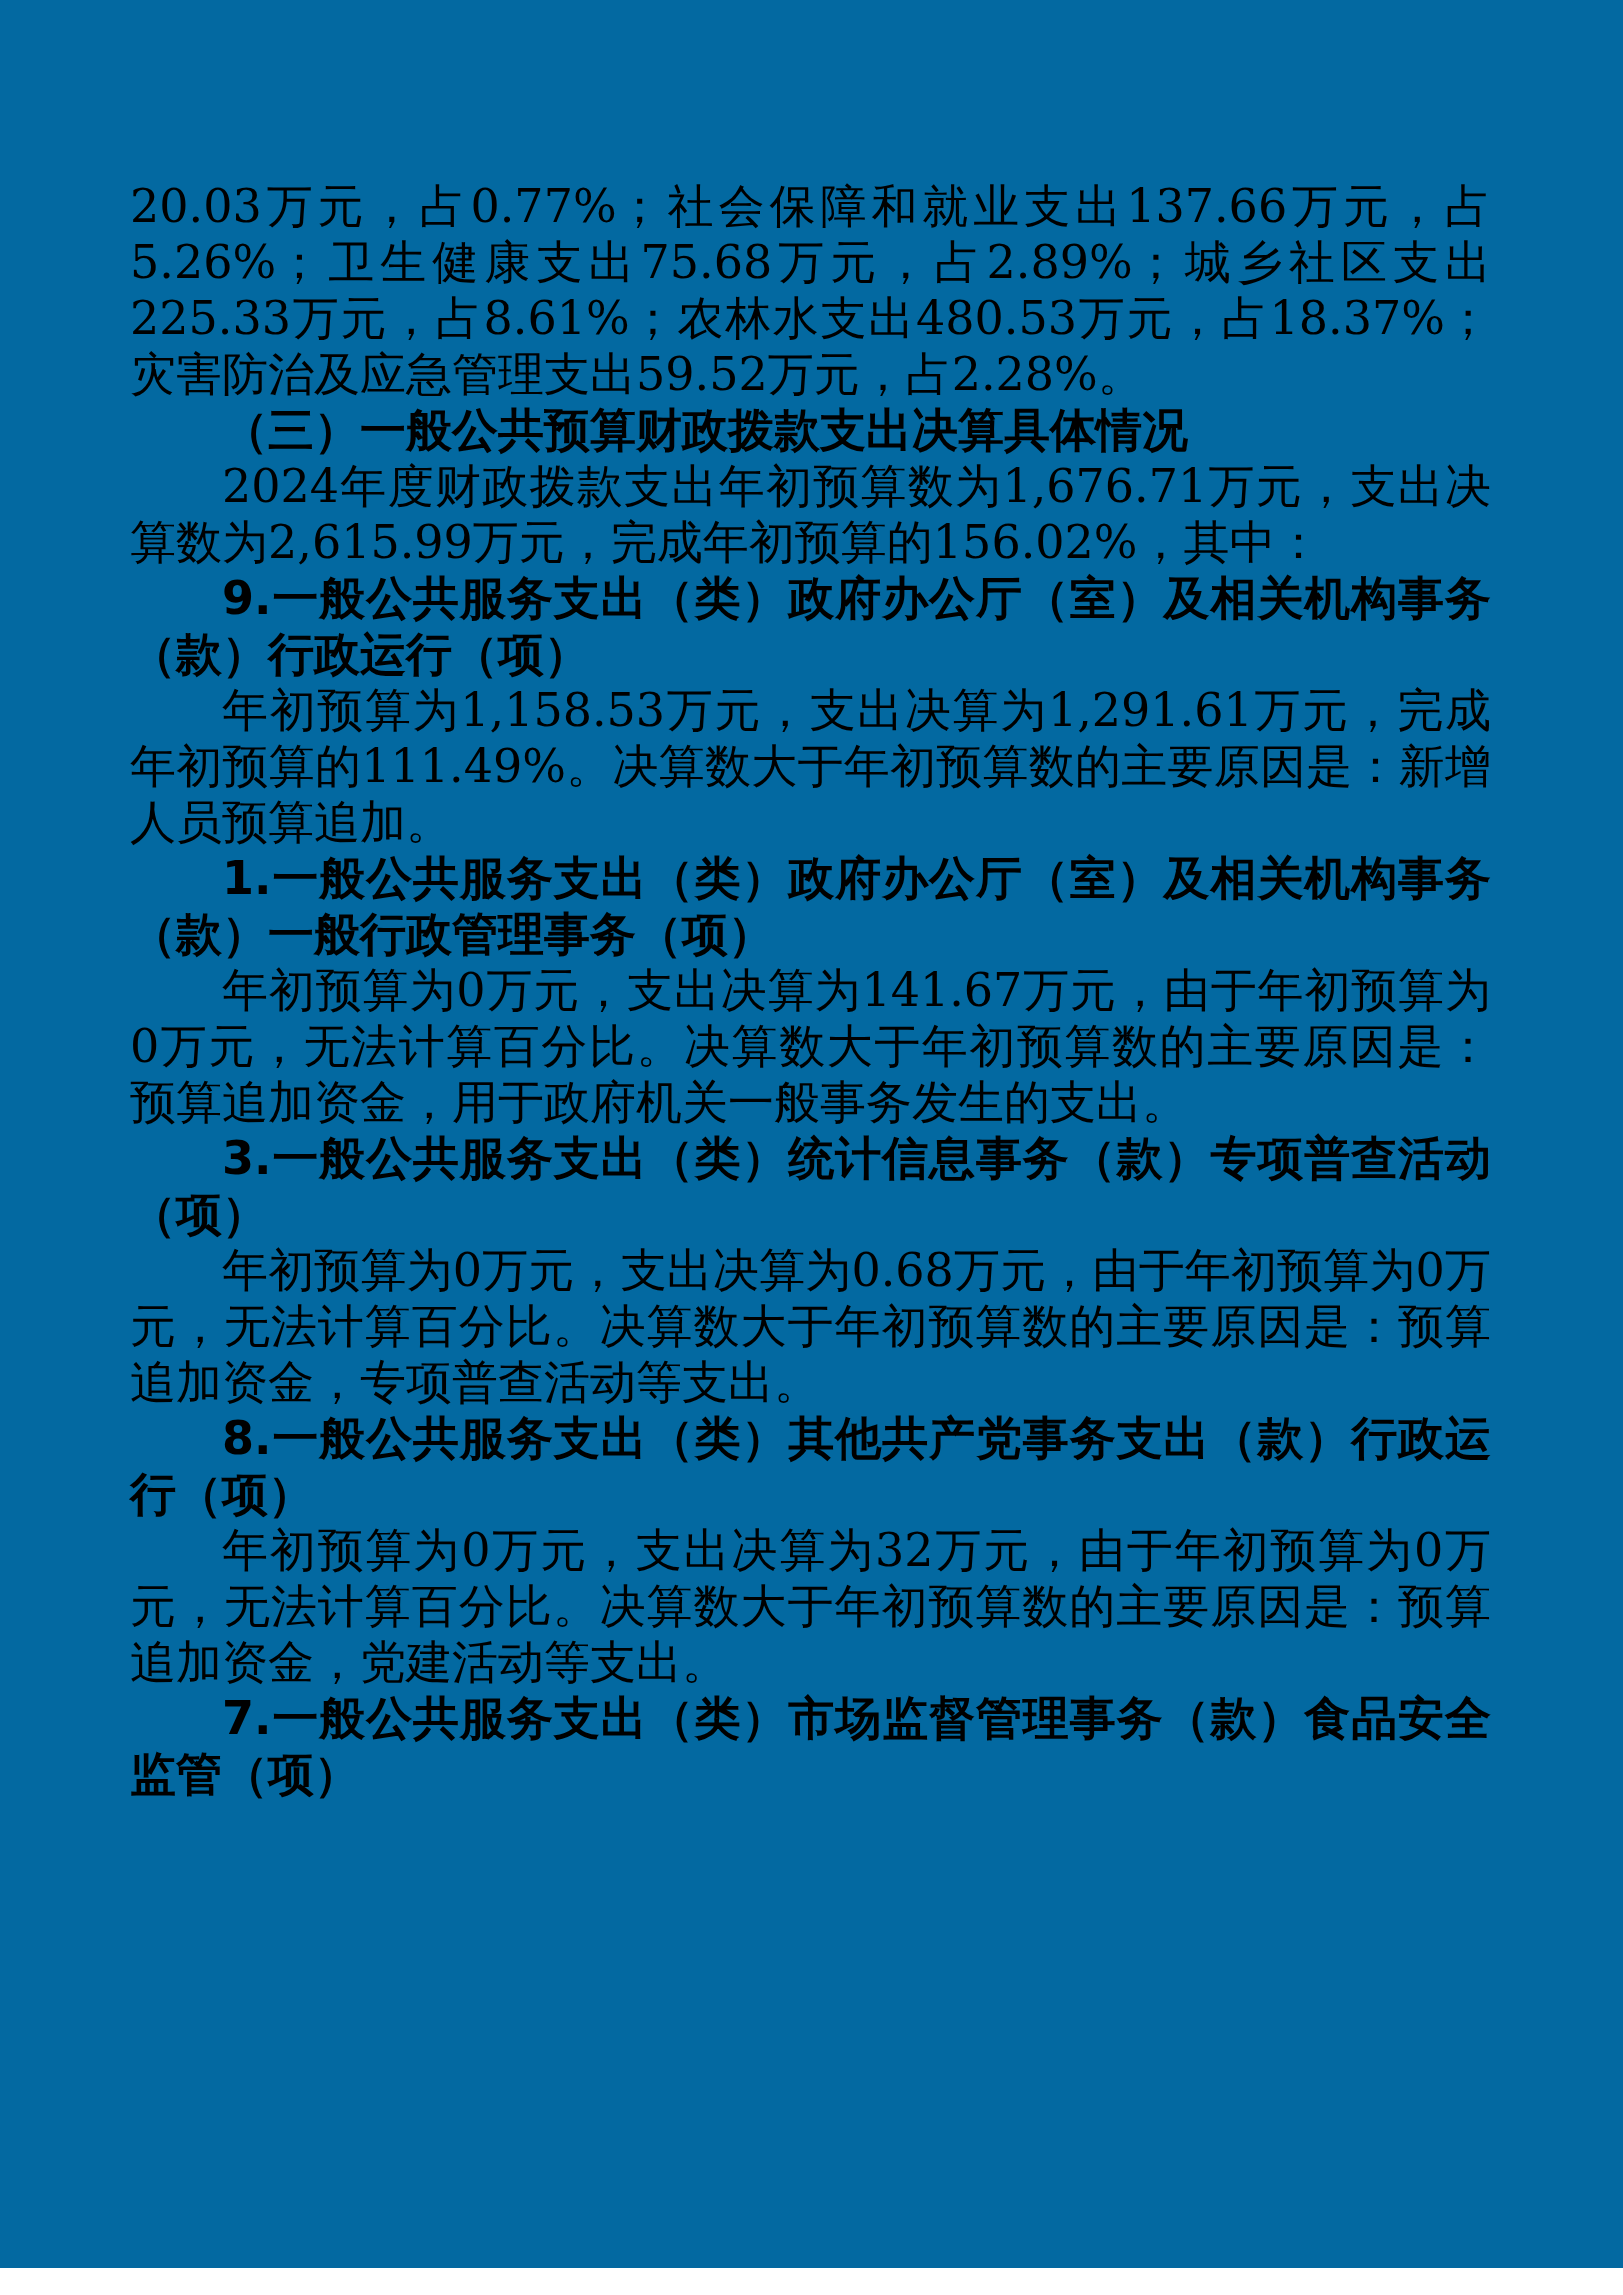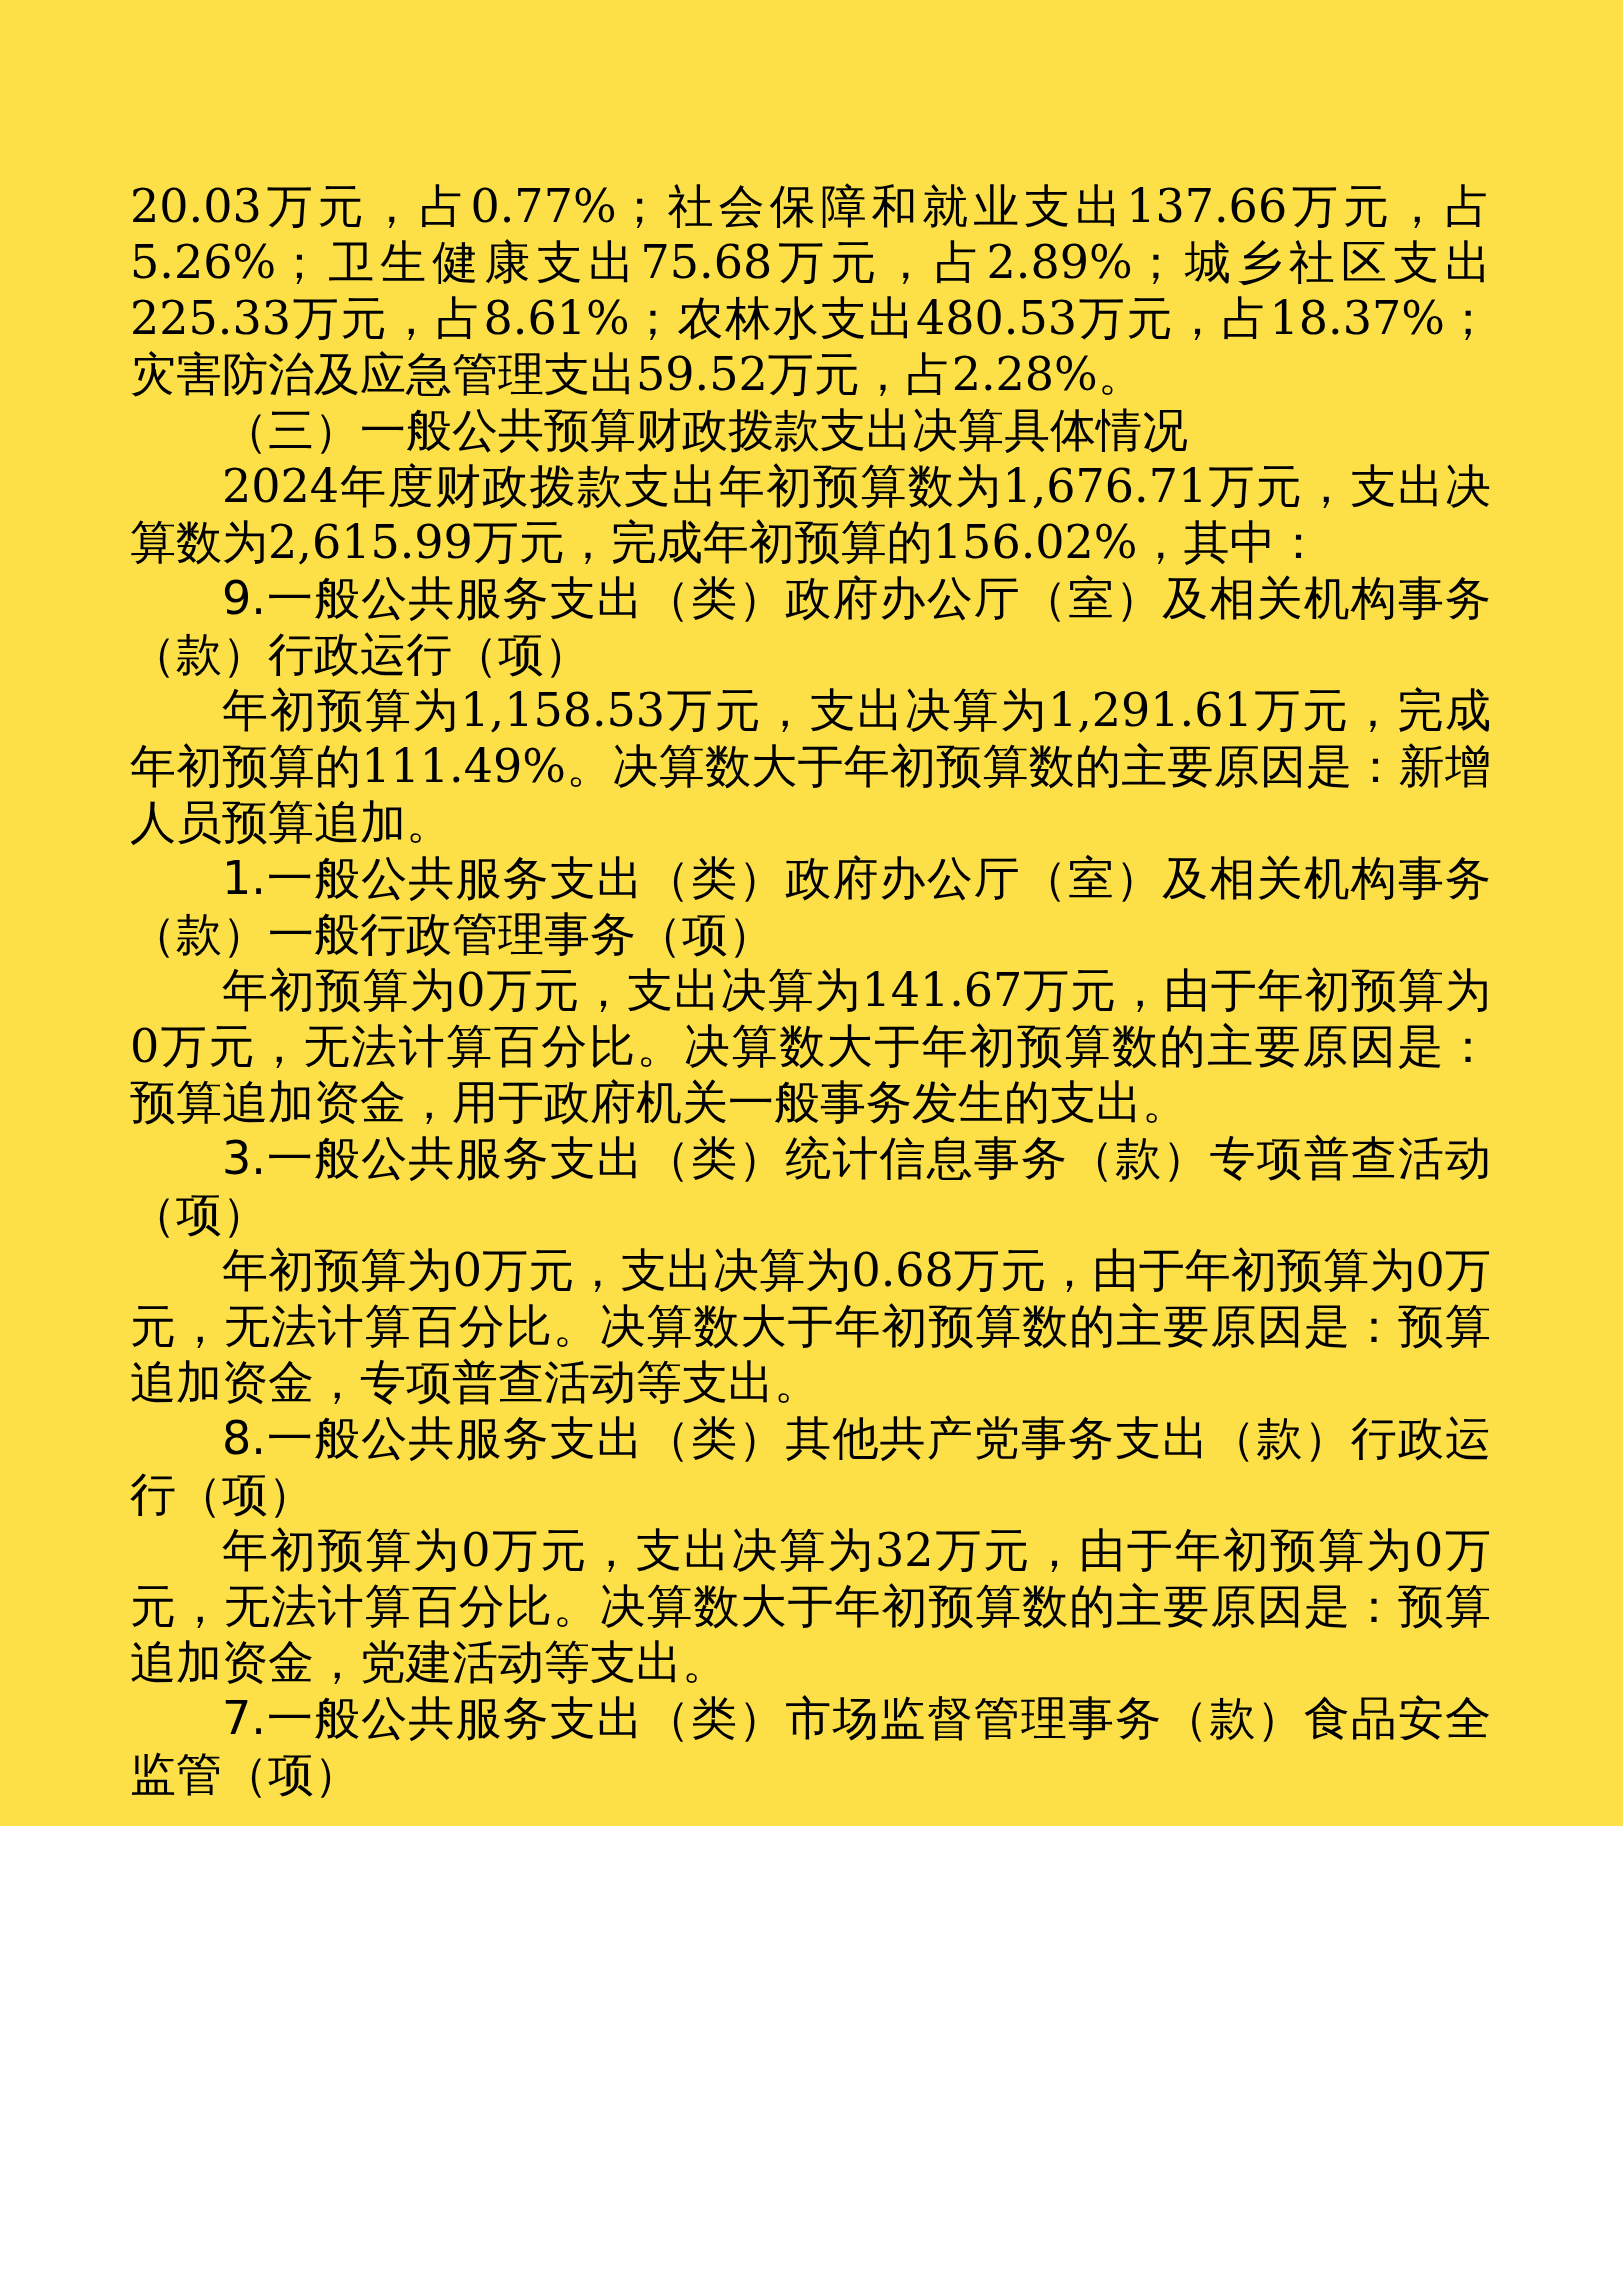--- a/index.html
+++ b/index.html
@@ -3,43 +3,43 @@
 <meta charset="utf-8">
 <style>
   html, body {
     margin: 0;
     padding: 0;
     background: #ffffff;
   }
   .page {
     position: relative;
     width: 1623px;
-    height: 1826px;
-    background: #fde047;
+    height: 2268px;
+    background: #0369a1;
     box-sizing: border-box;
     padding: 178px 132px 0 130px;
     color: #000000;
     font-family: "DejaVu Serif", "Liberation Serif", serif;
     font-size: 46px;
     line-height: 56px;
   }
   .doc-body p {
     margin: 0;
     padding: 0;
     text-align: justify;
     text-justify: inter-ideograph;
     line-break: loose;
     overflow-wrap: break-word;
   }
   .doc-body p.indent {
     text-indent: 2em;
   }
   .doc-body p.heading {
     font-family: "DejaVu Sans", "Liberation Sans", sans-serif;
-    font-weight: normal;
+    font-weight: bold;
   }
   .doc-body p.body {
     font-weight: normal;
   }
 </style>
 </head>
 <body>
 
 <div class="page">
   <div class="doc-body" id="doc-body">

